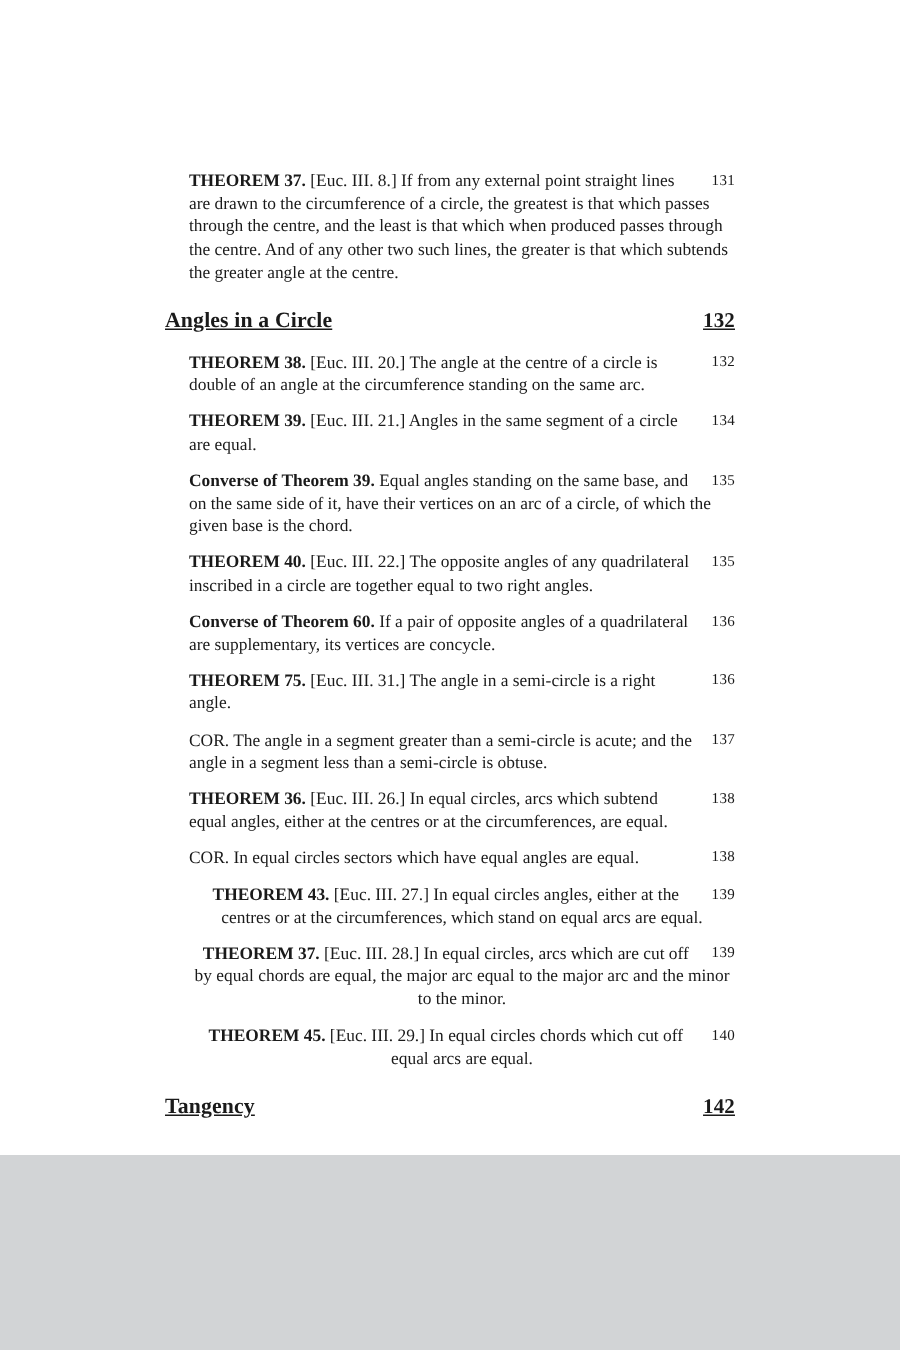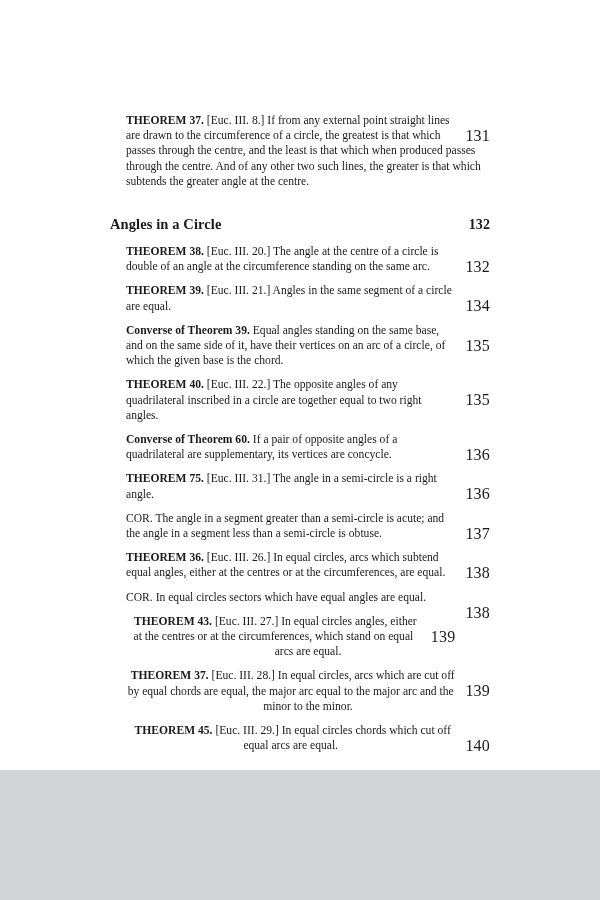--- a/index.html
+++ b/index.html
@@ -34,21 +34,22 @@
   }
 
   
   .section-head {
     display: flex;
     align-items: baseline;
     justify-content: space-between;
     font-size: 14.5px;
     font-weight: bold;
     letter-spacing: 0.1px;
-    margin: 27px 0 11px 0;
+    margin: 17px 0 11px 0;
+    text-decoration: underline;
   }
   .section-head .sh-title {
     white-space: nowrap;
   }
   .section-head .sh-page {
     font-weight: bold;
     font-size: 14px;
     text-align: right;
     min-width: 26px;
   }
@@ -69,24 +70,23 @@
   }
   .entry-text {
     display: block;
   }
   .entry-text .lead {
     font-weight: bold;
   }
   
   .entry .pg {
     float: right;
-    font-size: 16px;
+    font-size: 10px;
     margin-left: 10px;
     letter-spacing: 0.2px;
-    margin-top: 15px;
   }
 
   
   .entry.first { margin-top: 0; }
 
   
   #grey-band {
     position: absolute;
     left: 0;
     top: 770px;
@@ -149,16 +149,20 @@
         <span class="entry-text"><span class="lead">THEOREM 43.</span><span class="body"> [Euc. III. 27.] In equal circles angles, either at the centres or at the circumferences, which stand on equal arcs are equal.</span></span>
       </div>
       <div class="entry extra-indent">
         <span class="pg">139</span>
         <span class="entry-text"><span class="lead">THEOREM 37.</span><span class="body"> [Euc. III. 28.] In equal circles, arcs which are cut off by equal chords are equal, the major arc equal to the major arc and the minor to the minor.</span></span>
       </div>
       <div class="entry extra-indent">
         <span class="pg">140</span>
         <span class="entry-text"><span class="lead">THEOREM 45.</span><span class="body"> [Euc. III. 29.] In equal circles chords which cut off equal arcs are equal.</span></span>
       </div>
+      <div class="section-head">
+        <span class="sh-title">Tangency</span>
+        <span class="sh-page">142</span>
+      </div>
     </div>
 </div>
 
 <div id="grey-band"></div>
 
 </body></html>

